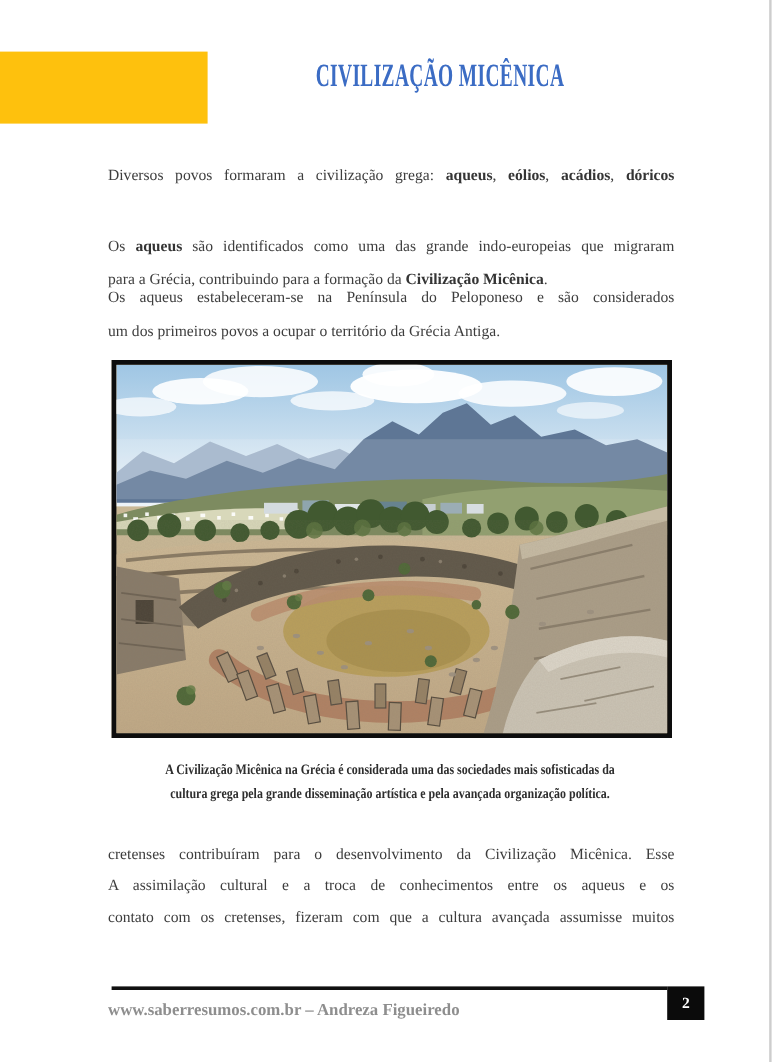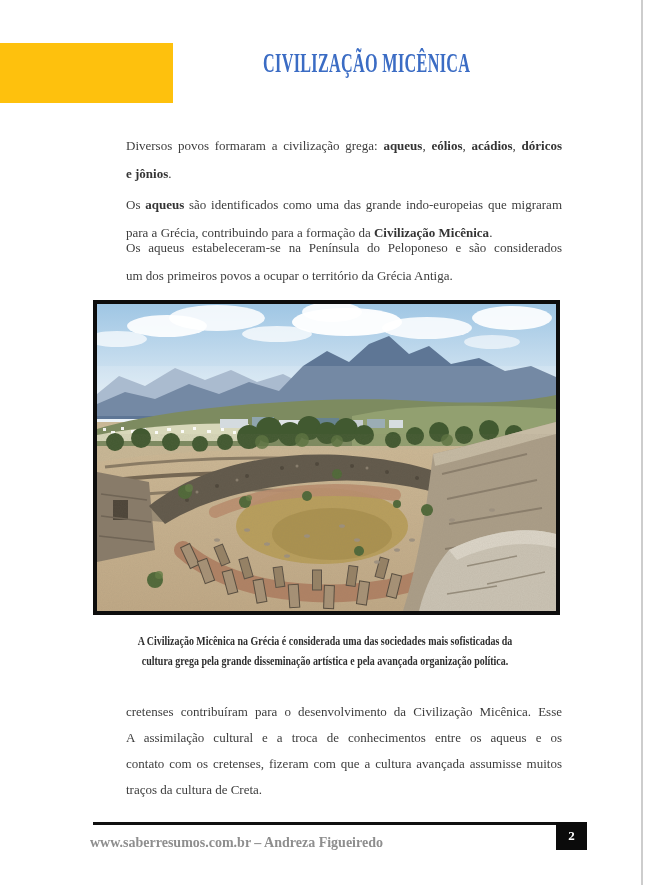--- a/index.html
+++ b/index.html
@@ -35,21 +35,20 @@
     position:absolute;left:90px;width:472px;
     color:#3D3D3D;
     font-size:13px;
   }
   .para .tline{
     text-align:justify;
     text-align-last:justify;
     line-height:28px;height:28px;
     white-space:normal;
     overflow:visible;
-    margin-left:36px;
   }
   .para .tline-last{ text-align-last:left; }
   .para-4 .tline{ line-height:26px;height:26px; }
   .p1{top:132px;} .p2{top:191px;} .p3{top:234px;} .p4{top:699px;}
   b{font-weight:bold;color:#343434;}
   .figure-frame{
     position:absolute;left:93px;top:300px;
     width:467px;height:315px;
     box-sizing:border-box;
     border:4px solid #0d0d0d;
@@ -90,21 +89,20 @@
   <div class="page-edge-line"></div>
 
   <div class="accent-bar"></div>
 
   <div class="page-title">
     <span class="squeeze">CIVILIZAÇÃO MICÊNICA</span>
   </div>
 
   <div class="para p1">
       <div class="tline"><span>Diversos povos formaram a civilização grega: </span><b>aqueus</b><span>, </span><b>eólios</b><span>, </span><b>acádios</b><span>, </span><b>dóricos</b></div>
-      <div class="tline tline-last"><b>e jônios</b><span>.</span></div>
     </div>
   <div class="para p2">
       <div class="tline"><span>Os </span><b>aqueus</b><span> são identificados como uma das grande indo-europeias que migraram</span></div>
       <div class="tline tline-last"><span>para a Grécia, contribuindo para a formação da </span><b>Civilização Micênica</b><span>.</span></div>
     </div>
   <div class="para p3">
       <div class="tline"><span>Os aqueus estabeleceram-se na Península do Peloponeso e são considerados</span></div>
       <div class="tline tline-last"><span>um dos primeiros povos a ocupar o território da Grécia Antiga.</span></div>
     </div>
 
@@ -332,21 +330,20 @@
 
   <div class="figure-caption">
     <div class="caption-line">A Civilização Micênica na Grécia é considerada uma das sociedades mais sofisticadas da</div>
     <div class="caption-line">cultura grega pela grande disseminação artística e pela avançada organização política.</div>
   </div>
 
   <div class="para para-4 p4">
       <div class="tline"><span>cretenses contribuíram para o desenvolvimento da Civilização Micênica. Esse</span></div>
       <div class="tline"><span>A assimilação cultural e a troca de conhecimentos entre os aqueus e os</span></div>
       <div class="tline"><span>contato com os cretenses, fizeram com que a cultura avançada assumisse muitos</span></div>
-      <div class="tline tline-last"><span>traços da cultura de Creta.</span></div>
     </div>
 
   <div class="footer-rule"></div>
   <div class="footer-credit">www.saberresumos.com.br – Andreza Figueiredo</div>
   <div class="page-number-badge">
     <span>2</span>
   </div>
 
 </div>
 

